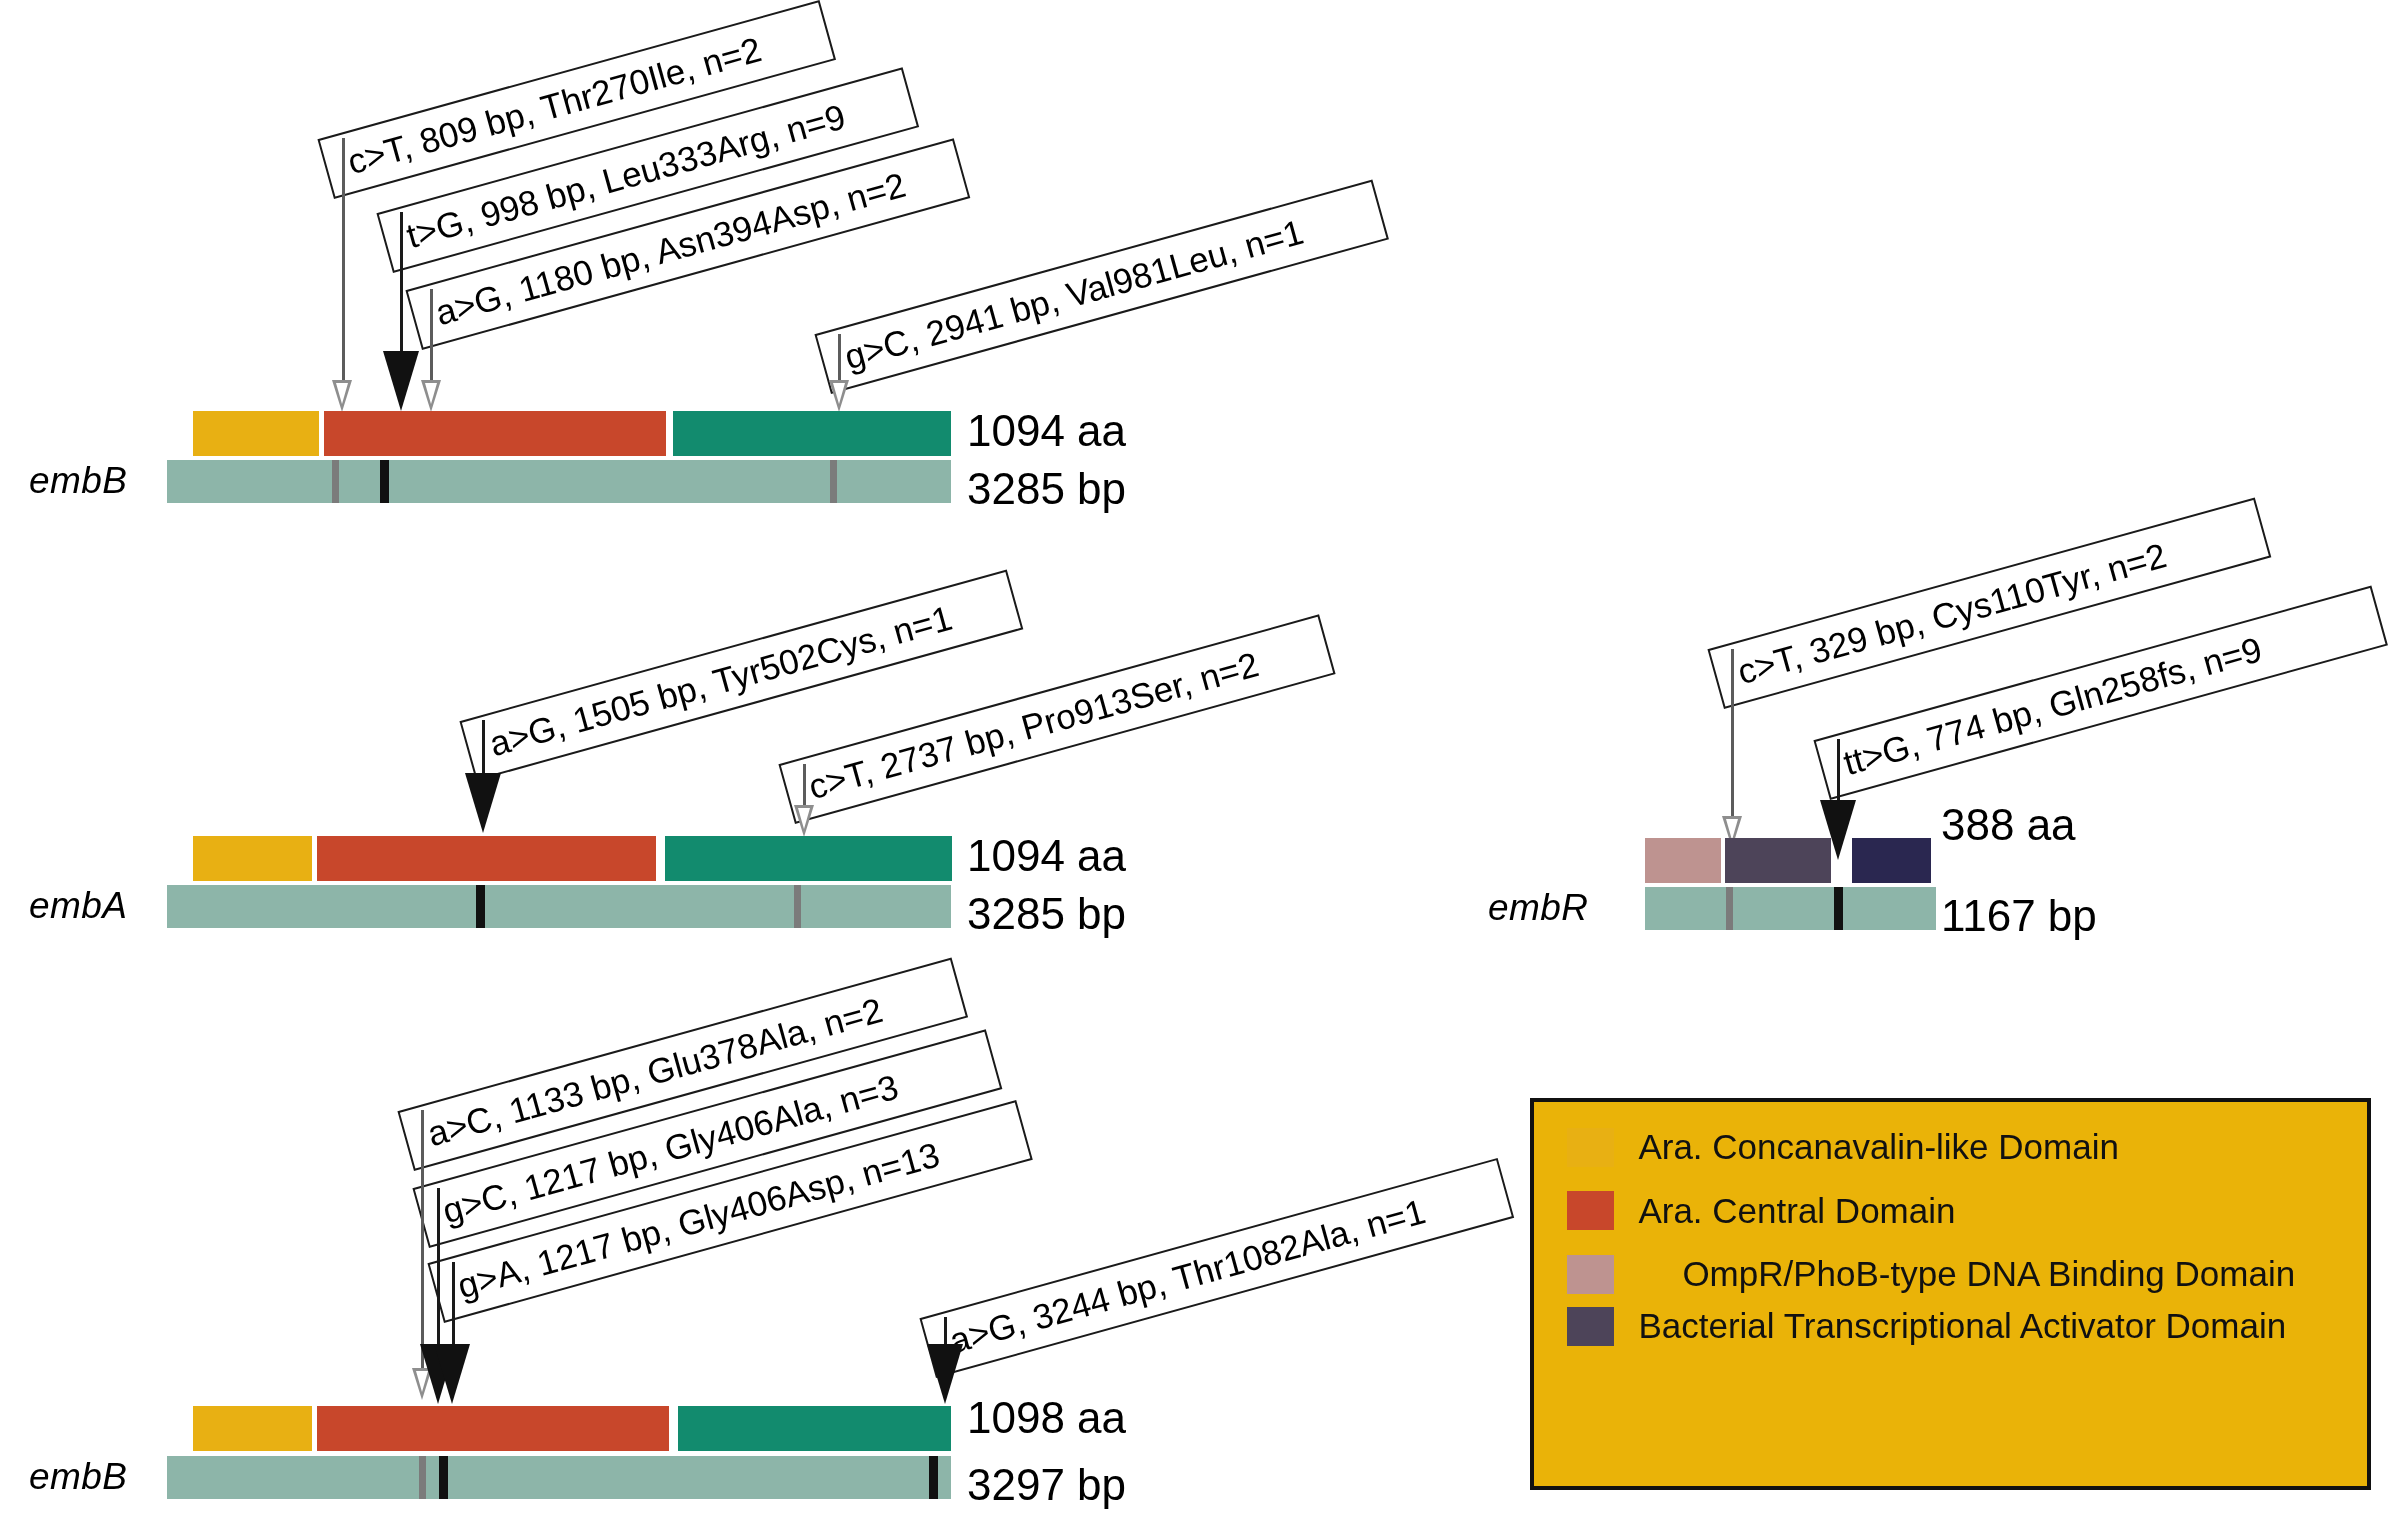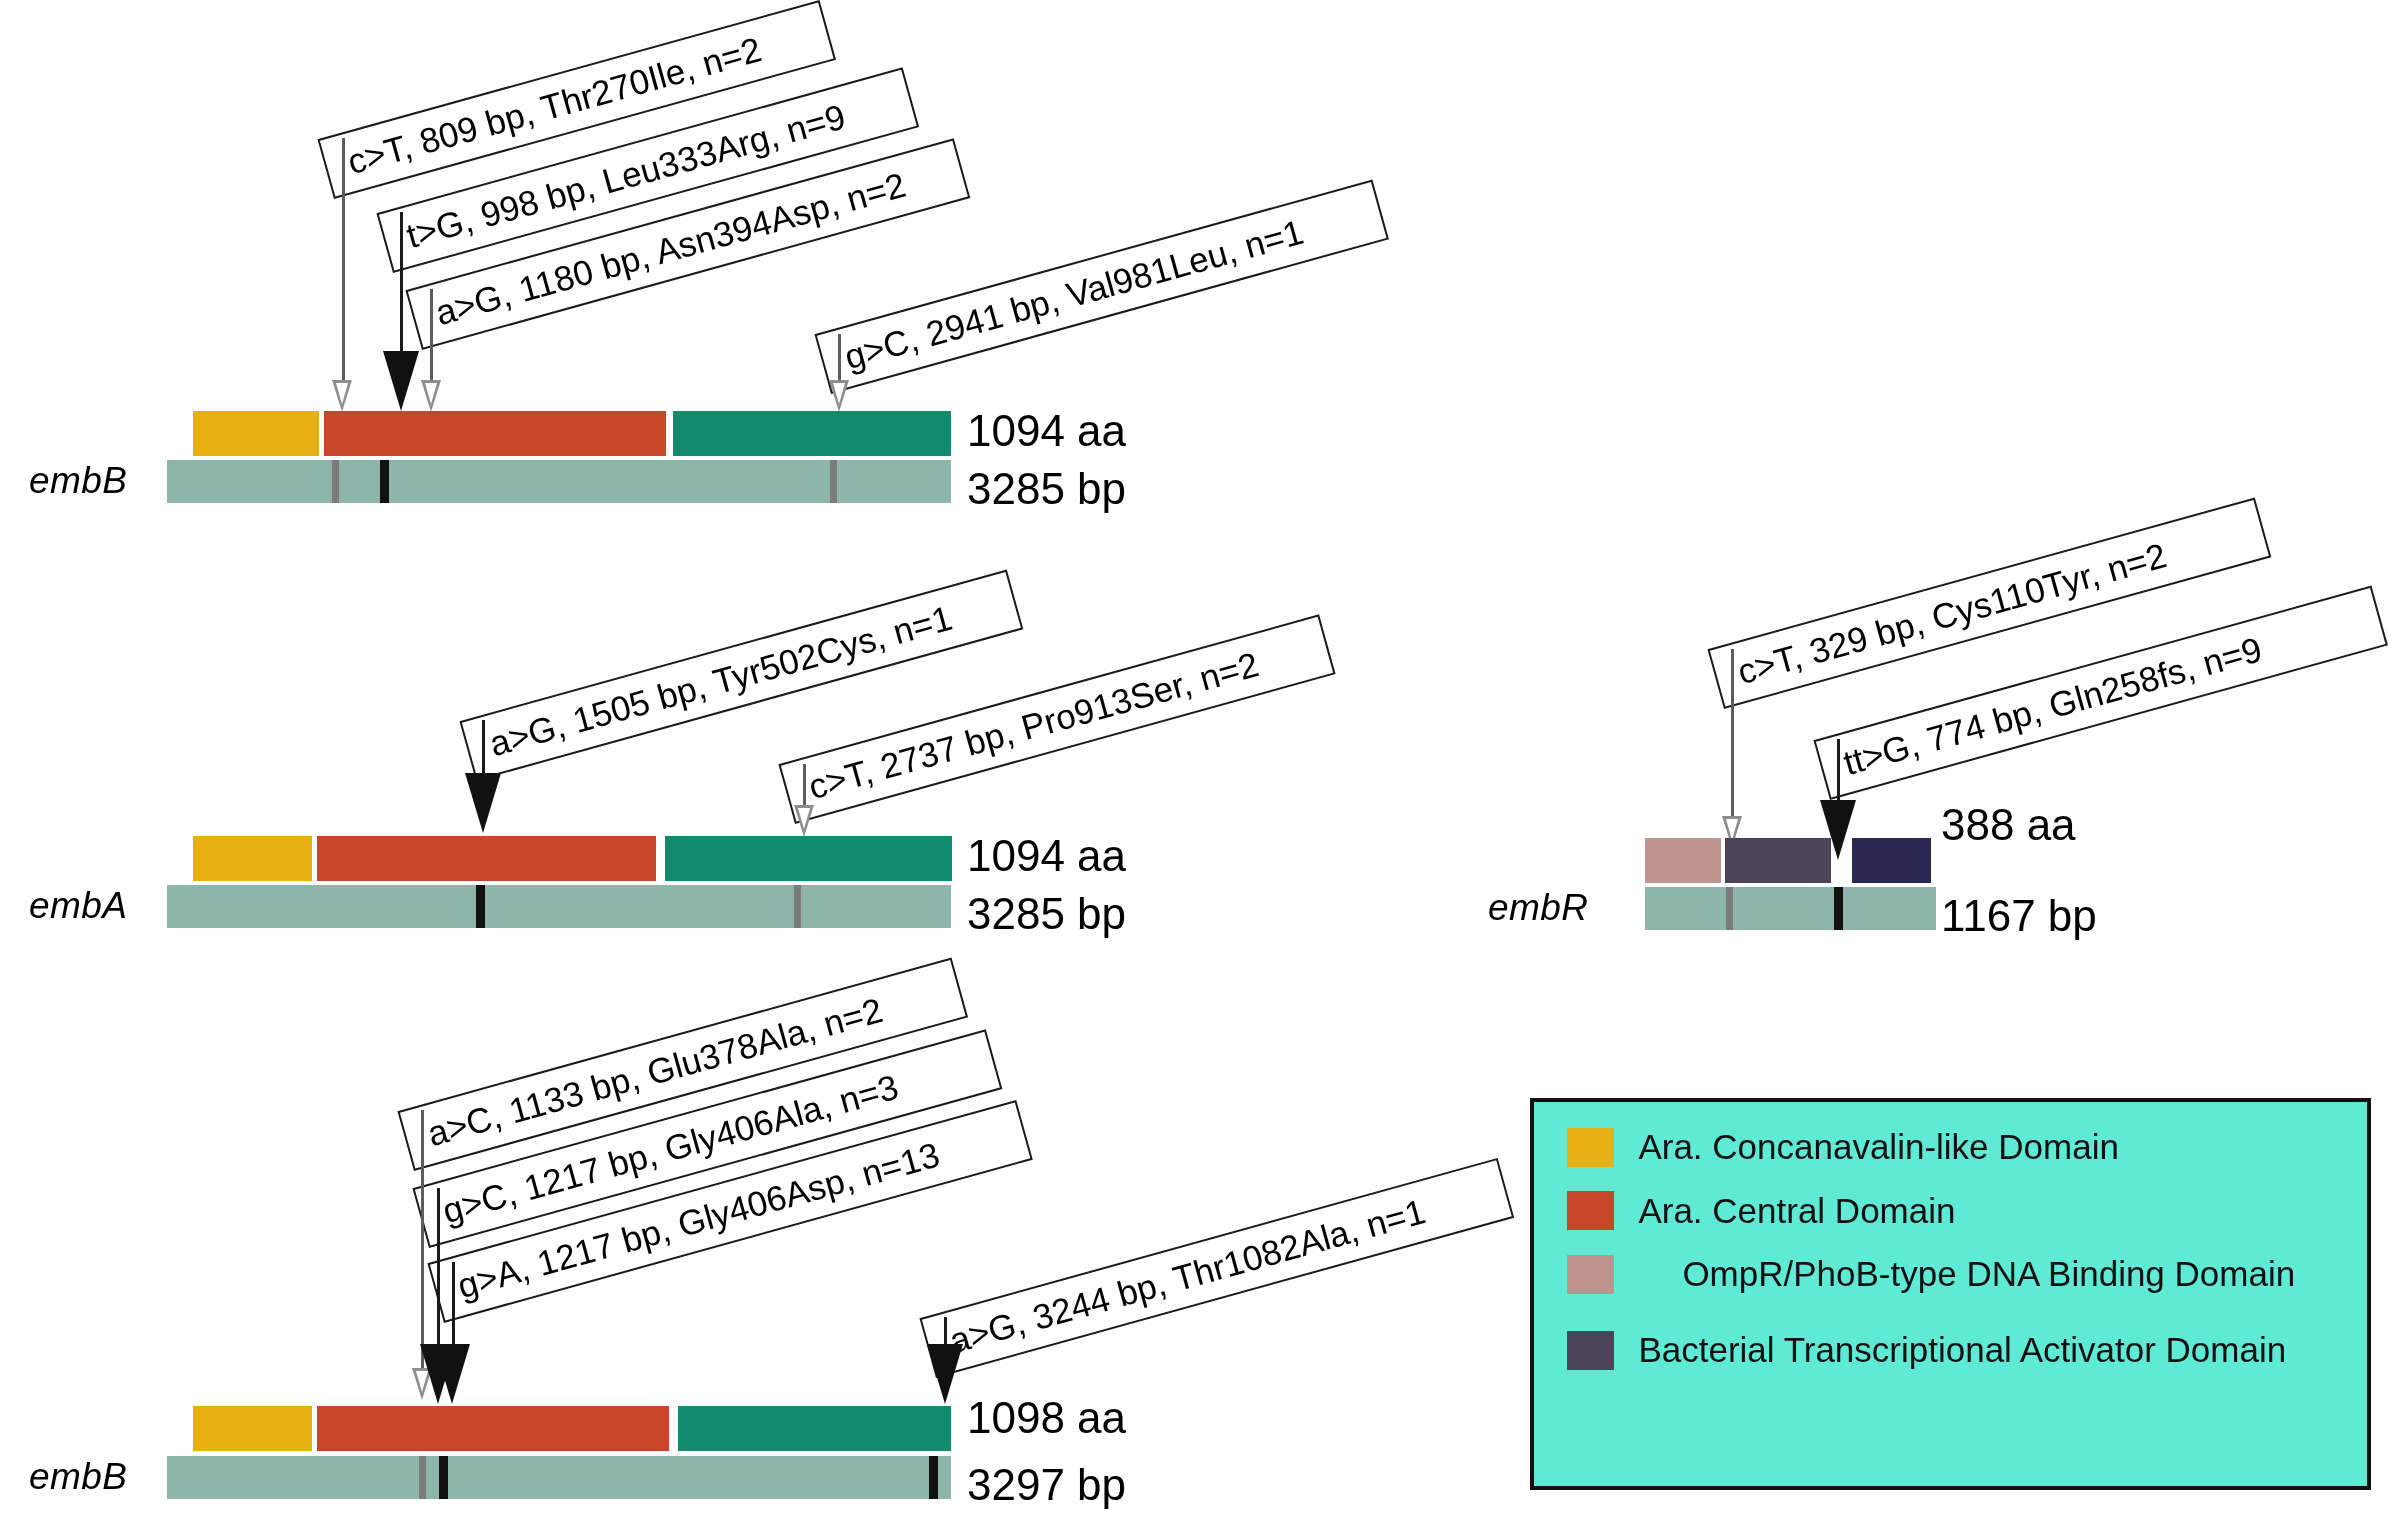--- a/index.html
+++ b/index.html
@@ -58,21 +58,21 @@
     border-left:6.5px solid transparent;border-right:6.5px solid transparent;
     border-top:21.6px solid #ffffff;
   }
   .arrow-solid{
     border-left:18.7px solid transparent;border-right:18.7px solid transparent;
     border-top:60px solid #111111;
   }
 
   
   .legend{
-    position:absolute;border:4.3px solid #111111;background:#5eead4;box-sizing:border-box;
+    position:absolute;border:4.3px solid #111111;background:#eab308;box-sizing:border-box;
   }
   .legend-row{display:flex;align-items:center;height:50px;}
   .legend-sw{width:47px;height:39px;flex:0 0 47px;margin-left:33px;}
   .legend-tx{margin-left:24.4px;font-size:35px;color:#111;white-space:nowrap;
     font-family:"Liberation Sans", sans-serif;}
 </style>
 </head>
 <body>
 
 <div class="fig">
@@ -197,20 +197,20 @@
       <div class="legend-tx">Ara. Concanavalin-like Domain</div>
     </div>
     <div class="legend-row" style="margin-top:13.7px;">
       <div class="legend-sw" style="background:#C8472B;"></div>
       <div class="legend-tx">Ara. Central Domain</div>
     </div>
     <div class="legend-row" style="margin-top:13.7px;gap:44px;">
       <div class="legend-sw" style="background:#BE9390;"></div>
       <div class="legend-tx">OmpR/PhoB-type DNA Binding Domain</div>
     </div>
-    <div class="legend-row" style="margin-top:26px;">
+    <div class="legend-row" style="margin-top:2px;">
       <div class="legend-sw" style="background:#4D4459;"></div>
       <div class="legend-tx">Bacterial Transcriptional Activator Domain</div>
     </div>
   </div>
 
 </div>
 
 
 </body></html>

